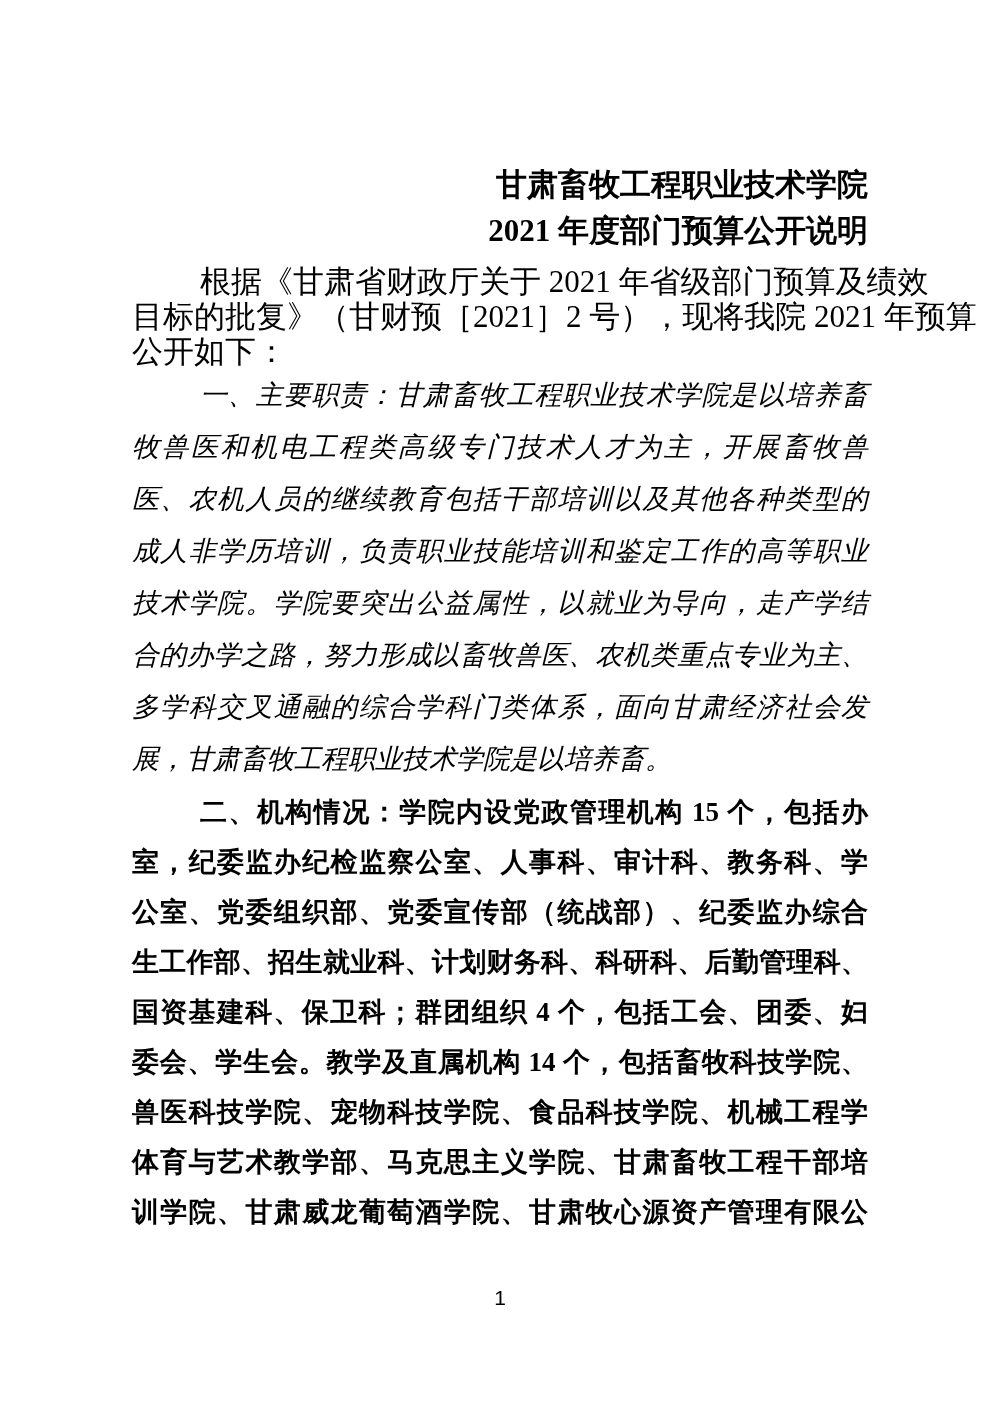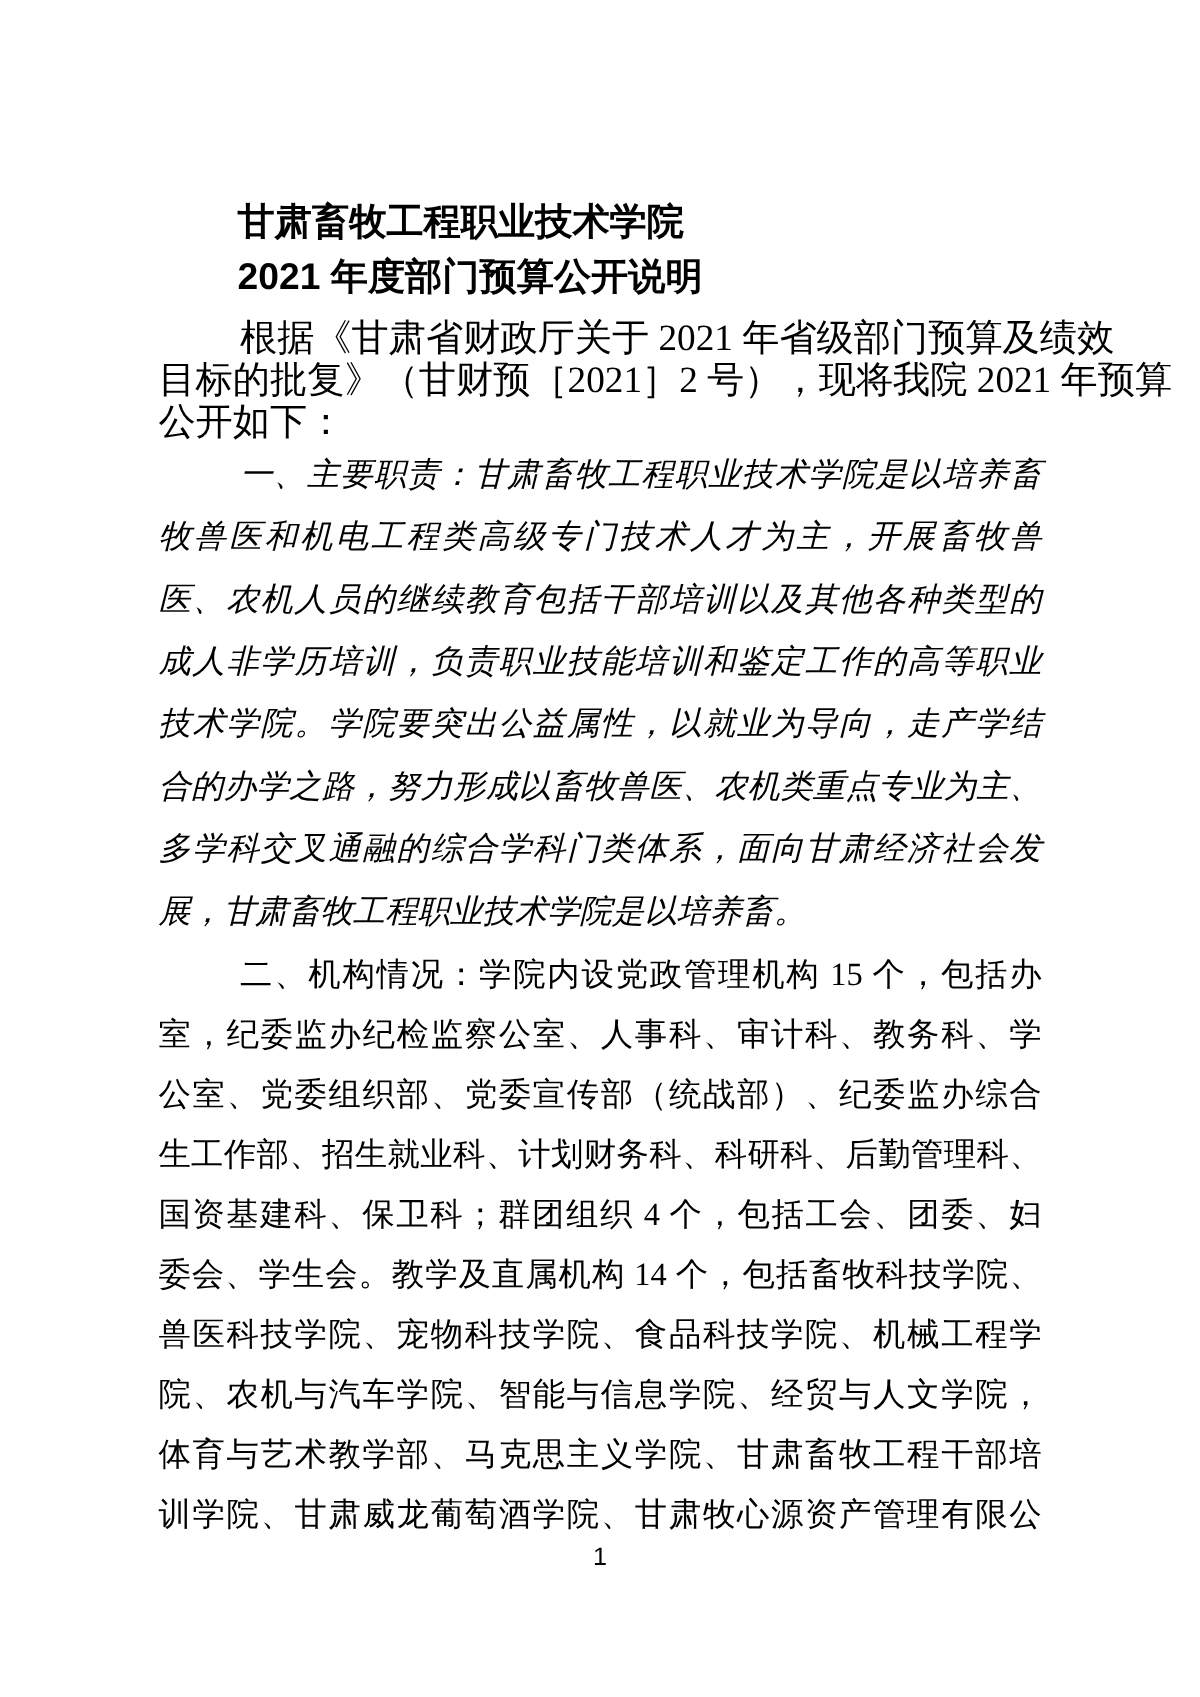--- a/index.html
+++ b/index.html
@@ -16,24 +16,24 @@
     position: absolute;
     inset: 0;
     background: #ffffff;
     padding: 162px 132px 0 132px;
   }
   .doc-title,
   .doc-subtitle {
     font-size: 31px;
     font-weight: bold;
     line-height: 46px;
-    text-align: left;
+    text-align: right;
     padding-left: 66px; 
     white-space: nowrap;
-    font-family: Liberation Sans, sans-serif;
+    font-family: Liberation Serif, serif;
   }
   .para {
     width: 736px;
   }
   .para .line {
     text-align: justify;
     text-align-last: justify;
     text-justify: inter-character;
     white-space: nowrap;
   }
@@ -45,21 +45,21 @@
   }
   .para-intro {
     margin-top: 10px;
     font-size: 31px;
   }
   .para-intro .line { line-height: 35px; }
   .para-sec { font-size: 27px; }
   .para-sec1 { margin-top: 0; font-style: italic; }
   .para-sec1 .line { line-height: 52px; }
   .para-sec2 { margin-top: 2px; }
-  .para-sec2 .line { line-height: 50px; }
+  .para-sec2 .line { line-height: 50px; font-weight: bold; }
   .page-footer {
     position: absolute;
     left: 0;
     right: 0;
     top: 1284px;
     text-align: center;
     font-size: 21px;
     line-height: 28px;
     font-family: "Liberation Sans", sans-serif;
     color: #000000;
@@ -92,20 +92,19 @@
   </div>
 
   <div class="para para-sec para-sec2">
     <div class="line indent">二、机构情况：学院内设党政管理机构 15 个，包括办</div>
     <div class="line">室，纪委监办纪检监察公室、人事科、审计科、教务科、学</div>
     <div class="line">公室、党委组织部、党委宣传部（统战部）、纪委监办综合</div>
     <div class="line">生工作部、招生就业科、计划财务科、科研科、后勤管理科、</div>
     <div class="line">国资基建科、保卫科；群团组织 4 个，包括工会、团委、妇</div>
     <div class="line">委会、学生会。教学及直属机构 14 个，包括畜牧科技学院、</div>
     <div class="line">兽医科技学院、宠物科技学院、食品科技学院、机械工程学</div>
-    <div class="line">院、农机与汽车学院、智能与信息学院、经贸与人文学院，</div>
     <div class="line">体育与艺术教学部、马克思主义学院、甘肃畜牧工程干部培</div>
     <div class="line">训学院、甘肃威龙葡萄酒学院、甘肃牧心源资产管理有限公</div>
   </div>
 
   <div class="page-footer">1</div>
 
 </div>
 
 </body></html>

